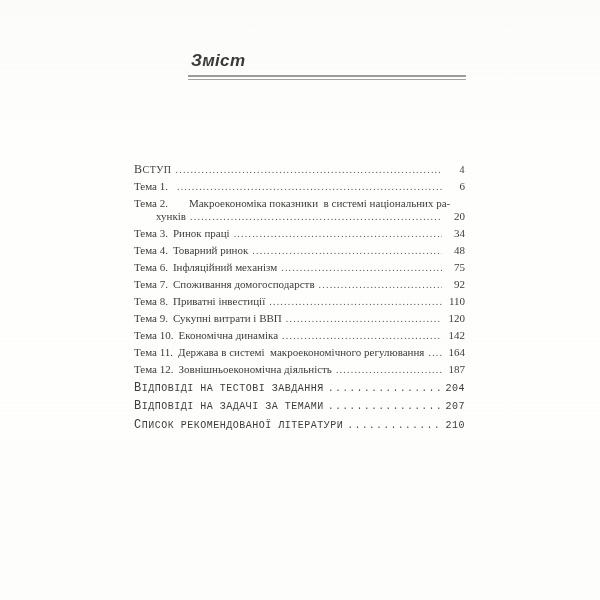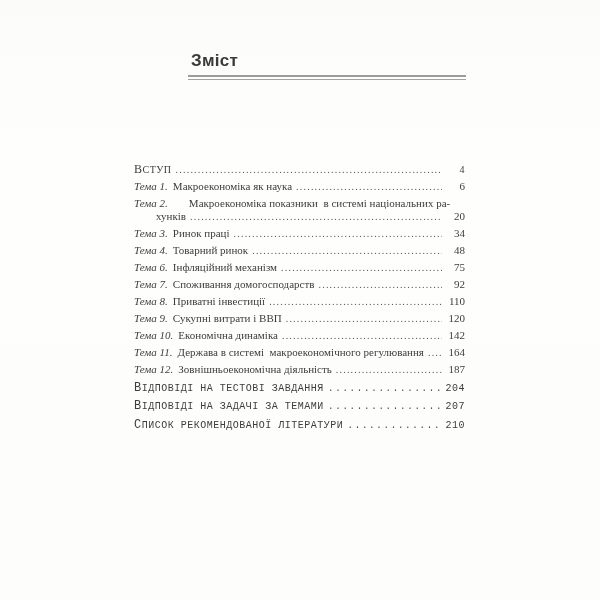--- a/index.html
+++ b/index.html
@@ -12,20 +12,21 @@
     font-family: "Liberation Serif", serif;
     color: #3e3d39;
     overflow: hidden;
   }
   .title {
     position: absolute;
     left: 191px;
     top: 51px;
     margin: 0;
     font-family: "Liberation Sans", sans-serif;
+    font-style: italic;
     font-weight: bold;
     font-size: 17px;
     letter-spacing: 0.3px;
     color: #3a3a37;
   }
   .rule {
     position: absolute;
     left: 188px;
     top: 75px;
     width: 278px;
@@ -40,21 +41,20 @@
     width: 331px;
   }
   .toc-row {
     display: flex;
     align-items: center;
     font-size: 11px;
     line-height: 13px;
     margin-bottom: 4px;
   }
   .row-prefix {
-    font-style: italic;
     white-space: pre;
     margin-right: 5px;
   }
   .row-text { white-space: pre; }
   .row-dots {
     flex: 1;
     overflow: hidden;
     white-space: nowrap;
     margin: 0 3px 0 4px;
     color: #55534e;
@@ -83,21 +83,20 @@
   <div class="rule"></div>
   <div class="toc">
       <div class="toc-row caps">
 
     <span class="row-text">ВСТУП</span>
     <span class="row-dots"></span>
     <span class="row-page">4</span>
   </div>
       <div class="toc-row tema">
     <span class="row-prefix">Тема 1.</span>
-    <span class="row-text">Макроекономіка як наука</span>
     <span class="row-dots"></span>
     <span class="row-page">6</span>
   </div>
       <div class="toc-row tema noleader">
     <span class="row-prefix">Тема 2.</span>
     <span class="row-text">Макроекономіка показники  в системі національних ра-</span>
 
   </div>
       <div class="toc-row cont">
 

